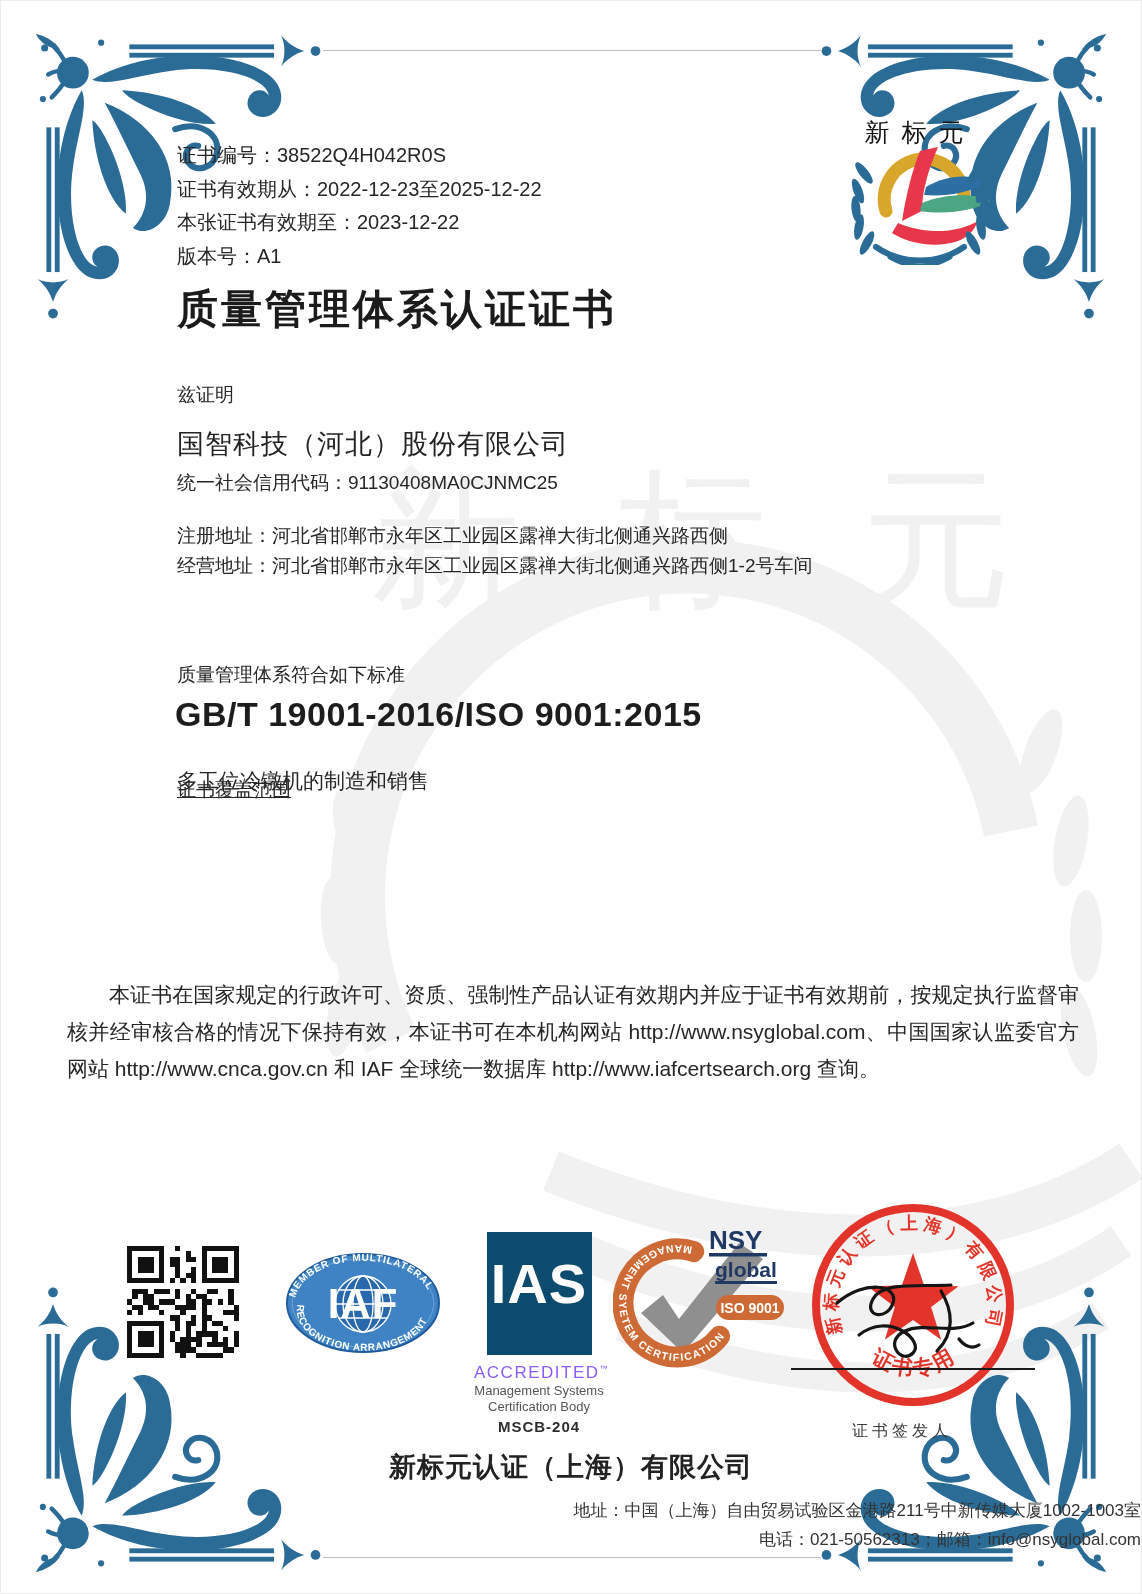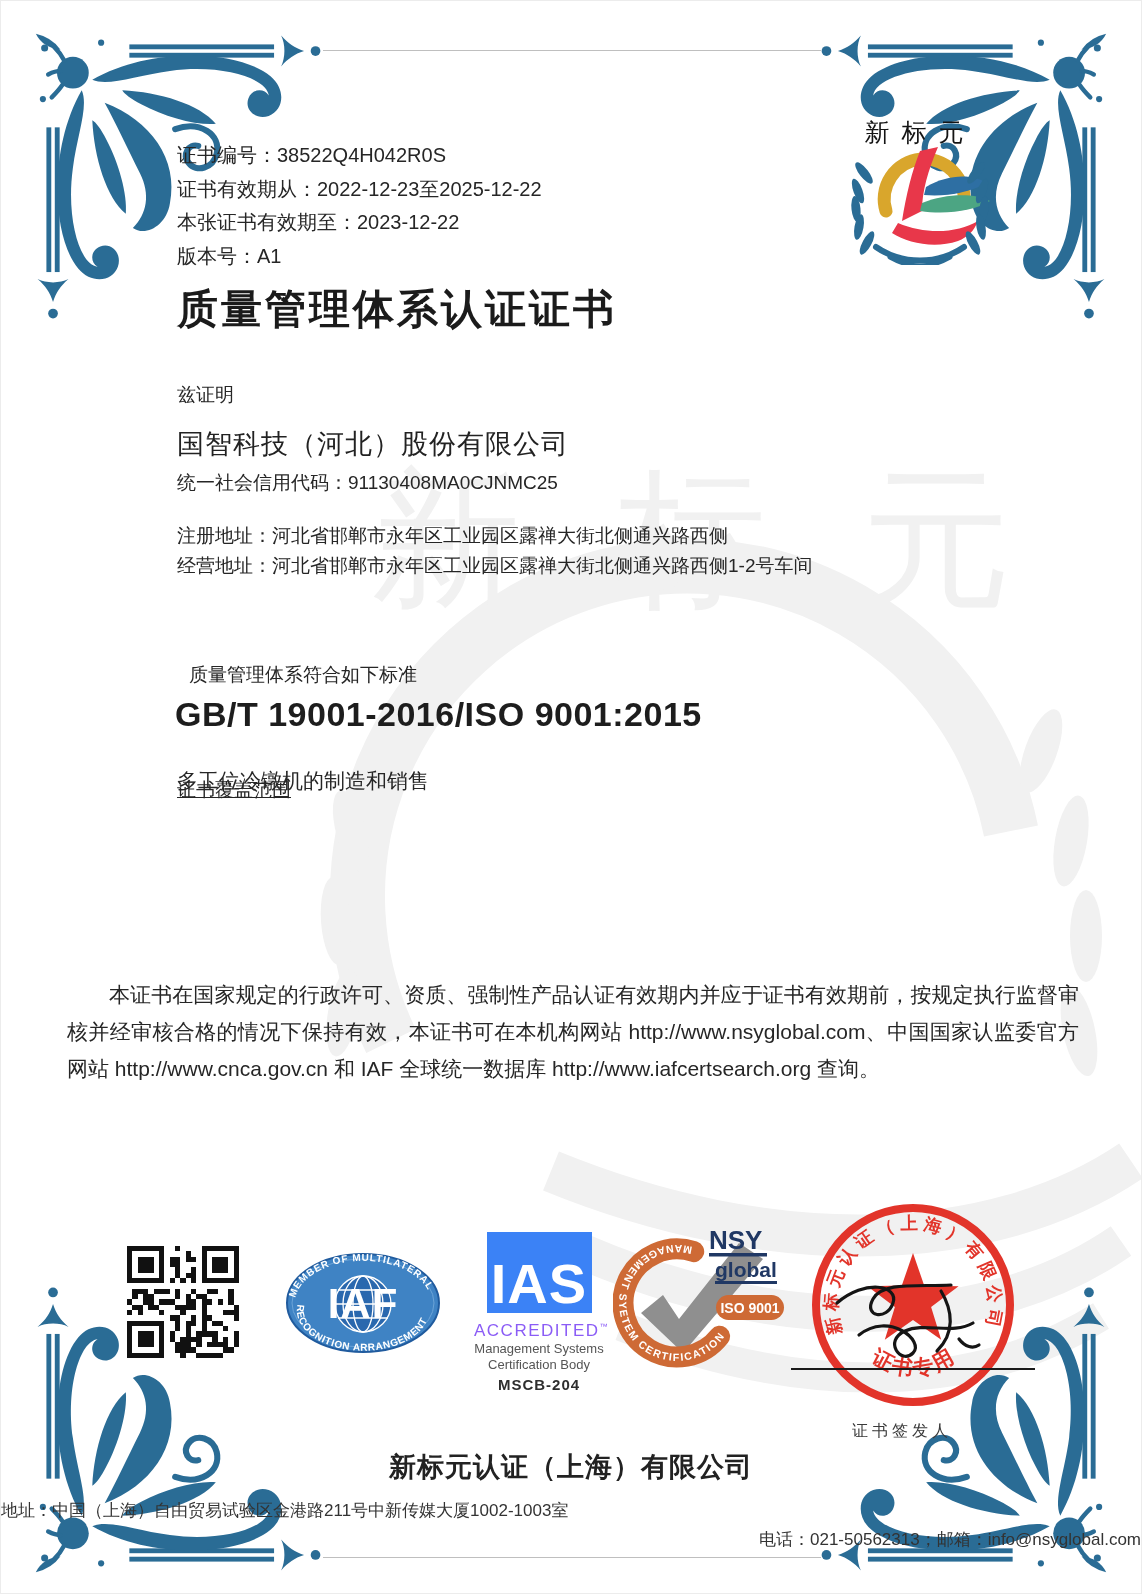--- a/index.html
+++ b/index.html
@@ -20,43 +20,43 @@
   .rule.bottom{left:322px;top:1556px;width:498px;}
   
   .meta{left:176px;top:124px;font-size:20px;line-height:33.5px;color:#262626;margin-top:14px;}
   
   .cert-title{left:176px;top:281px;font-size:41px;font-weight:600;letter-spacing:3px;color:#1b1b1b;}
   .certify{left:176px;top:381px;font-size:19px;}
   .company-name{left:176px;top:425px;font-size:27px;font-weight:500;letter-spacing:1px;color:#222;}
   .credit{left:176px;top:469px;font-size:19px;}
   .addr1{left:176px;top:522px;font-size:19px;text-align:center;}
   .addr2{left:176px;top:552px;font-size:19px;}
-  .std-intro{left:188px;top:661px;font-size:19px;}
+  .std-intro{left:176px;top:661px;font-size:19px;}
   .std-code{left:174px;top:694px;font-size:34px;font-weight:bold;color:#1d1d1d;letter-spacing:.5px;}
   .scope-label{left:176px;top:776px;font-size:19px;text-decoration:underline;}
   .scope{left:176px;top:766px;font-size:21px;text-align:center;}
   .statement{left:66px;top:975px;width:1012px;font-size:21px;line-height:37px;
     text-align:justify;text-indent:2em;color:#262626;}
   
   .qr{left:126px;top:1245px;}
   .iaf{left:283px;top:1251px;}
   .ias{left:473px;top:1231px;width:130px;text-align:center;}
-  .ias-box{width:105px;height:81px;margin:0 auto;background:#3b82f6;color:#fff;
+  .ias-box{width:105px;height:123px;margin:0 auto;background:#0c4a6e;color:#fff;
     font-size:56px;font-weight:bold;line-height:103px;letter-spacing:1px;text-align:center;}
   .ias-accredited{margin-top:8px;font-size:17px;font-weight:400;letter-spacing:1.5px;color:#8b5cf6;}
   .ias-accredited sup{font-size:8px;}
   .ias-sub{font-size:13px;color:#555;line-height:16px;}
   .ias-code{font-size:15px;font-weight:bold;color:#2e2e2e;margin-top:3px;letter-spacing:1px;}
   .nsy{left:612px;top:1218px;}
   .stamp{left:806px;top:1198px;}
   .sig-line{left:790px;top:1367px;width:244px;height:2px;background:#1a1a1a;}
   .signer{left:851px;top:1420px;font-size:16px;letter-spacing:4px;color:#3a3a3a;}
   
   .footer-org{left:0;right:0;top:1448px;text-align:center;font-size:27px;font-weight:600;color:#222;letter-spacing:1px;}
-  .footer-addr{left:0;right:0;top:1498px;text-align:left;font-size:17px;color:#333;}
+  .footer-addr{left:0;right:0;top:1498px;text-align:right;font-size:17px;color:#333;}
   .footer-contact{left:0;right:0;top:1527px;text-align:right;font-size:17px;color:#333;}
   .watermark{left:250px;top:400px;pointer-events:none;}
   .brand-logo{left:833px;top:94px;}
 </style>
 </head>
 <body>
 
 <div class="page">
 
   <svg width="0" height="0" style="position:absolute" aria-hidden="true">

